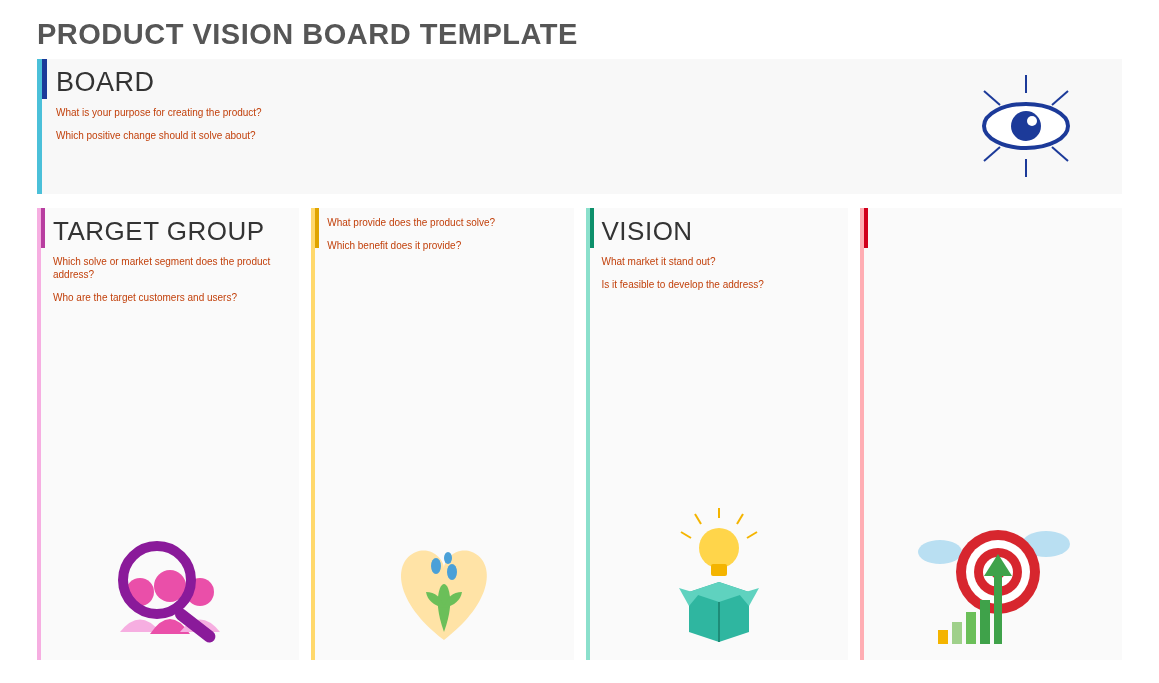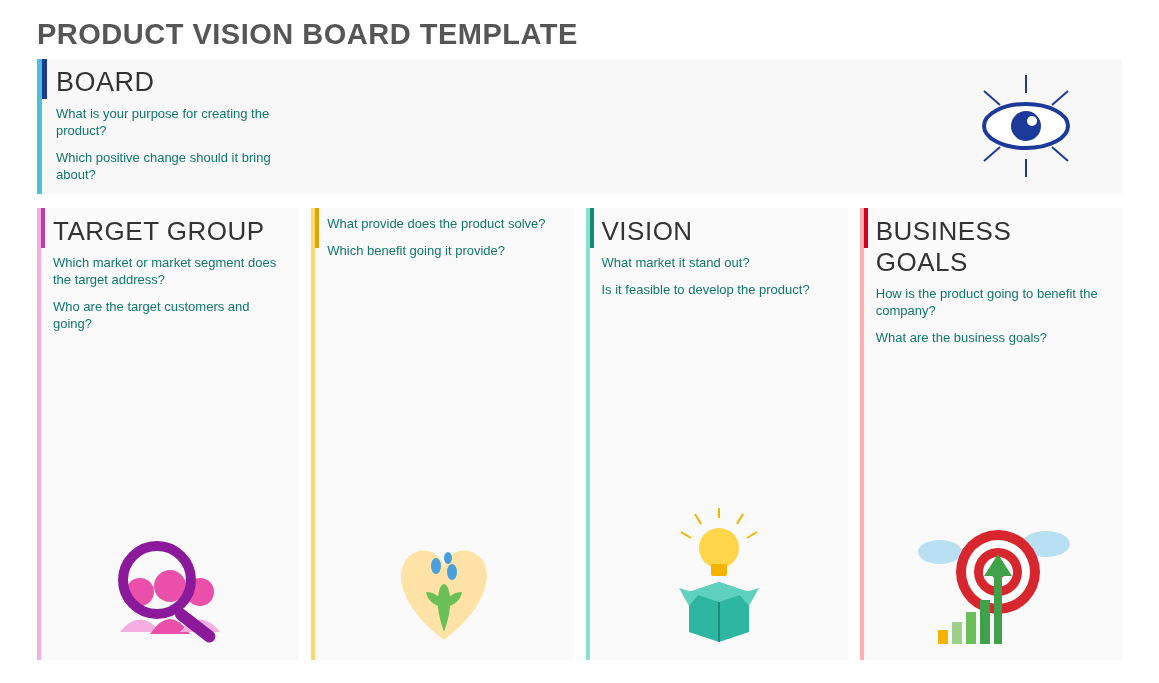--- a/index.html
+++ b/index.html
@@ -3,21 +3,21 @@
 <meta charset="utf-8">
 <style>
 *{box-sizing:border-box;margin:0;padding:0}
 body{font-family:"Century Gothic","Avenir Next","Avenir",sans-serif;width:1159px;height:683px;background:#fff;overflow:hidden}
 .page{padding:18px 37px}
 .main-title{font-size:29px;font-weight:700;letter-spacing:.5px;color:#565656;margin-bottom:8px}
 .vision-card{background:#f8f8f8;height:135px;border-left:5px solid #4bc0d9;display:flex;padding:0;margin-bottom:14px;position:relative}
 .vision-card .inner-bar{width:5px;height:40px;background:#1c3a99;position:absolute;left:0;top:0}
 .vision-card .text-area{padding:8px 14px;width:280px}
 .card-title{font-size:27px;font-weight:400;color:#333;letter-spacing:.5px;margin-bottom:8px}
-.prompt{font-size:13px;color:#0f766e;line-height:1.3;margin-bottom:10px}
+.prompt{font-size:10px;color:#c2410c;line-height:1.3;margin-bottom:10px}
 .eye-icon{position:absolute;right:36px;top:12px}
 .row{display:flex;gap:12px}
 .col{background:#fafafa;flex:1;height:452px;position:relative;border-left:4px solid;padding:0}
 .col .inner-bar{position:absolute;left:0;top:0;width:4px;height:40px}
 .col .text-area{padding:8px 12px}
 .col .card-title{font-size:26px}
 .col-icon{position:absolute;bottom:4px;left:50%;transform:translateX(-50%)}
 .target{border-left-color:#f6aee1}
 .target .inner-bar{background:#b83ea0}
 .needs{border-left-color:#ffd86b}
@@ -31,21 +31,21 @@
 <body>
 
 <div class="page">
   <h1 class="main-title">PRODUCT VISION BOARD TEMPLATE</h1>
 
   <div class="vision-card">
     <div class="inner-bar"></div>
     <div class="text-area">
       <div class="card-title">BOARD</div>
       <div class="prompt">What is your purpose for creating the product?</div>
-      <div class="prompt">Which positive change should it bring about?</div>
+      <div class="prompt">Which positive change should it solve about?</div>
     </div>
     <div class="eye-icon">
       <svg width="120" height="110" viewBox="0 0 120 110">
         <g stroke="#1c3a99" stroke-width="2" fill="none">
           <line x1="60" y1="4" x2="60" y2="22"></line>
           <line x1="60" y1="88" x2="60" y2="106"></line>
           <line x1="18" y1="20" x2="34" y2="34"></line>
           <line x1="86" y1="76" x2="102" y2="90"></line>
           <line x1="102" y1="20" x2="86" y2="34"></line>
           <line x1="34" y1="76" x2="18" y2="90"></line>
@@ -56,62 +56,62 @@
       </svg>
     </div>
   </div>
 
   <div class="row">
 
     <div class="col target">
       <div class="inner-bar"></div>
       <div class="text-area">
         <div class="card-title">TARGET GROUP</div>
-        <div class="prompt">Which market or market segment does the target address?</div>
-        <div class="prompt">Who are the target customers and going?</div>
+        <div class="prompt">Which solve or market segment does the product address?</div>
+        <div class="prompt">Who are the target customers and users?</div>
       </div>
       <div class="col-icon">
         <svg width="150" height="130" viewBox="0 0 150 130">
           <circle cx="45" cy="70" r="14" fill="#ea4fa9"></circle>
           <circle cx="75" cy="64" r="16" fill="#ea4fa9"></circle>
           <circle cx="105" cy="70" r="14" fill="#ea4fa9"></circle>
           <path d="M25 110 Q45 85 65 110 Z" fill="#f6aee1"></path>
           <path d="M55 112 Q75 82 95 112 Z" fill="#ea4fa9"></path>
           <path d="M85 110 Q105 85 125 110 Z" fill="#f6aee1"></path>
           <circle cx="62" cy="58" r="34" fill="none" stroke="#8a1a9a" stroke-width="10"></circle>
           <rect x="85" y="84" width="48" height="12" rx="6" fill="#8a1a9a" transform="rotate(38 85 84)"></rect>
         </svg>
       </div>
     </div>
 
     <div class="col needs">
       <div class="inner-bar"></div>
       <div class="text-area">
         <div class="prompt">What provide does the product solve?</div>
-        <div class="prompt">Which benefit going it provide?</div>
+        <div class="prompt">Which benefit does it provide?</div>
       </div>
       <div class="col-icon">
         <svg width="140" height="130" viewBox="0 0 140 130">
           <path d="M70 118 C 20 80 18 40 42 30 C 58 24 70 38 70 46 C 70 38 82 24 98 30 C 122 40 120 80 70 118 Z" fill="#ffe3a6"></path>
           <path d="M70 110 Q60 82 66 66 Q70 58 74 66 Q80 82 70 110 Z" fill="#6bbf59"></path>
           <path d="M70 86 Q54 82 52 70 Q66 70 70 86 Z" fill="#6bbf59"></path>
           <path d="M70 86 Q86 82 88 70 Q74 70 70 86 Z" fill="#6bbf59"></path>
           <ellipse cx="62" cy="44" rx="5" ry="8" fill="#4aa0d8"></ellipse>
           <ellipse cx="74" cy="36" rx="4" ry="6" fill="#4aa0d8"></ellipse>
           <ellipse cx="78" cy="50" rx="5" ry="8" fill="#4aa0d8"></ellipse>
         </svg>
       </div>
     </div>
 
     <div class="col product">
       <div class="inner-bar"></div>
       <div class="text-area">
         <div class="card-title">VISION</div>
         <div class="prompt">What market it stand out?</div>
-        <div class="prompt">Is it feasible to develop the product?</div>
+        <div class="prompt">Is it feasible to develop the address?</div>
       </div>
       <div class="col-icon">
         <svg width="140" height="150" viewBox="0 0 140 150">
           <g stroke="#f4b400" stroke-width="2">
             <line x1="70" y1="6" x2="70" y2="16"></line>
             <line x1="46" y1="12" x2="52" y2="22"></line>
             <line x1="94" y1="12" x2="88" y2="22"></line>
             <line x1="32" y1="30" x2="42" y2="36"></line>
             <line x1="108" y1="30" x2="98" y2="36"></line>
           </g>
@@ -121,25 +121,20 @@
           <polygon points="40,90 70,100 100,90 70,80" fill="#5fd2bf"></polygon>
           <line x1="70" y1="100" x2="70" y2="140" stroke="#1e8c78" stroke-width="2"></line>
           <polygon points="30,86 50,92 40,104" fill="#5fd2bf"></polygon>
           <polygon points="110,86 90,92 100,104" fill="#5fd2bf"></polygon>
         </svg>
       </div>
     </div>
 
     <div class="col goals">
       <div class="inner-bar"></div>
-      <div class="text-area">
-        <div class="card-title">BUSINESS GOALS</div>
-        <div class="prompt">How is the product going to benefit the company?</div>
-        <div class="prompt">What are the business goals?</div>
-      </div>
       <div class="col-icon">
         <svg width="170" height="140" viewBox="0 0 170 140">
           <ellipse cx="32" cy="40" rx="22" ry="12" fill="#b9dff2"></ellipse>
           <ellipse cx="138" cy="32" rx="24" ry="13" fill="#b9dff2"></ellipse>
           <circle cx="90" cy="60" r="42" fill="#d7262e"></circle>
           <circle cx="90" cy="60" r="32" fill="#fff"></circle>
           <circle cx="90" cy="60" r="24" fill="#d7262e"></circle>
           <circle cx="90" cy="60" r="15" fill="#fff"></circle>
           <circle cx="90" cy="60" r="7" fill="#d7262e"></circle>
           <rect x="86" y="58" width="8" height="74" fill="#3fa24a"></rect>

